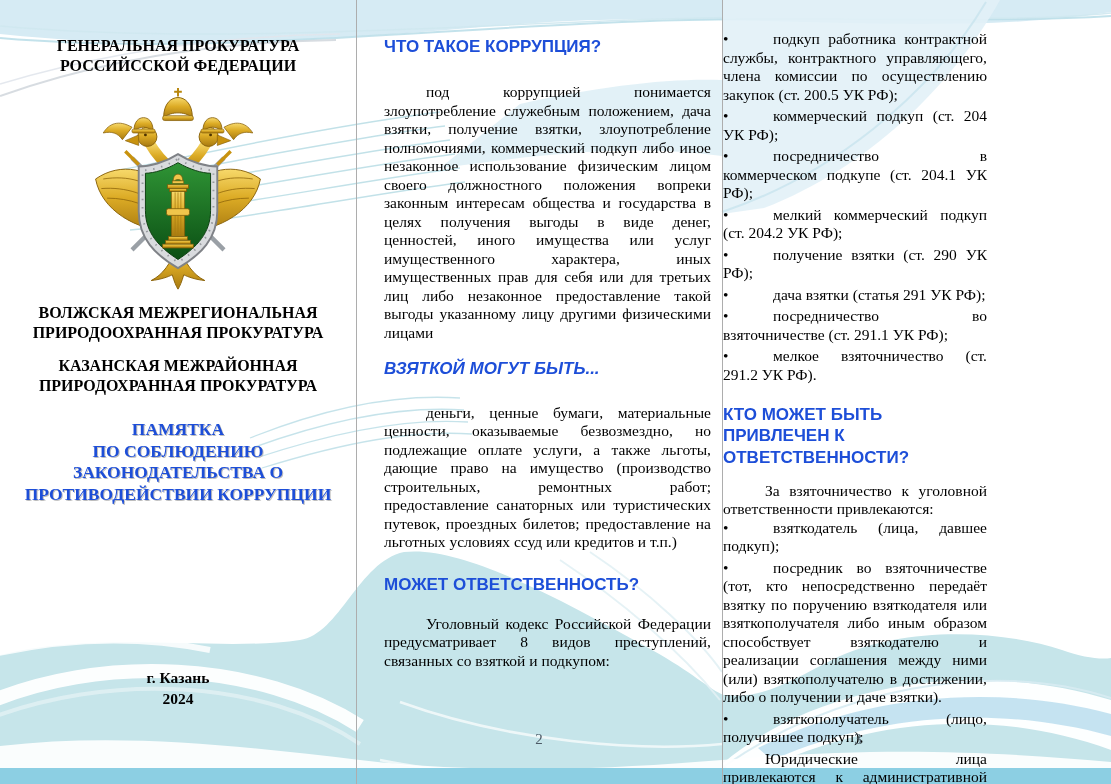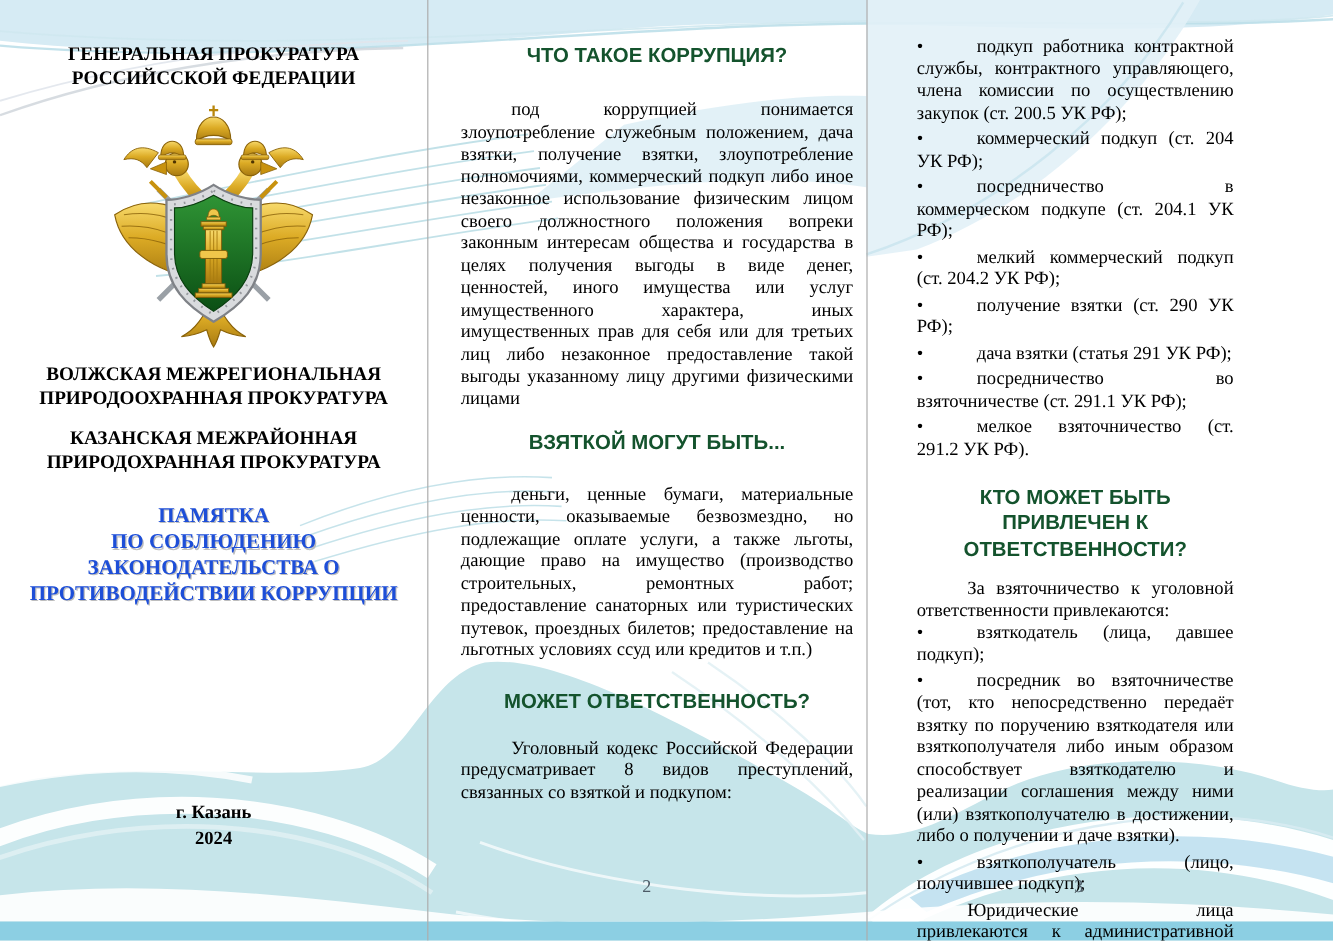--- a/index.html
+++ b/index.html
@@ -8,42 +8,42 @@
     overflow:hidden;font-family:"Liberation Serif","DejaVu Serif",serif;color:#000;
     margin:0 auto;
   }
   .bg{position:absolute;left:0;top:0;width:100%;height:100%;z-index:0;}
   .fold{position:absolute;top:0;bottom:0;width:1px;background:#adadad;z-index:1;}
   .fold-1{left:356px;} .fold-2{left:722px;}
 
   .col{position:absolute;top:0;height:100%;z-index:2;box-sizing:border-box;}
   .col-cover{left:0;width:356px;padding:36px 24px 0;text-align:center;}
   .col-p2{left:356px;width:366px;padding:36px 11px 0 28px;}
-  .col-p3{left:734px;width:330px;padding:30px 36px 0 30px;}
+  .col-p3{left:693px;width:330px;padding:30px 36px 0 30px;}
 
   .pre{white-space:pre-line;}
   .cover-header{font-size:16px;font-weight:bold;line-height:1.22;margin:0;}
   .emblem-wrap{width:192px;height:206px;margin:12px auto 2px;}
   .org{font-size:16px;font-weight:bold;line-height:1.22;margin:14px 0 0;}
   .org-first{margin-top:10px;}
   .cover-title{
     font-size:17.5px;font-weight:bold;line-height:1.24;color:#1d4ed8;
     text-shadow:1px 1px 0 #bdbdbd;margin:24px 0 0;
   }
   .place-block{position:absolute;bottom:74px;left:0;right:0;text-align:center;
     font-weight:bold;font-size:15.5px;line-height:1.35;}
 
   .h-red{
     font-family:"Liberation Sans","DejaVu Sans",sans-serif;
-    color:#14532d;font-weight:bold;font-size:17px;line-height:1.25;
-    text-align:center;margin:0 0 0;
+    color:#1d4ed8;font-weight:bold;font-size:17px;line-height:1.25;
+    margin:0 0 0;
   }
   .h-gap{margin-bottom:26px;}
   .body-p{font-size:15.5px;line-height:18.5px;text-align:justify;text-indent:42px;margin:0;}
-  .sec2-h{margin-top:16px;margin-bottom:24px;}
+  .sec2-h{margin-top:16px;margin-bottom:24px;font-style:italic;}
   .sec3-h{margin-top:22px;margin-bottom:20px;}
 
   .li{font-size:15.5px;line-height:18.5px;text-align:justify;margin:0 0 3px;}
   .li .b{display:inline-block;width:50px;}
   .p3-heading{margin-top:20px;margin-bottom:0;}
   .p3-intro{margin-top:14px;}
   .p3-outro{margin-top:2px;}
 
   .pagenum{position:absolute;bottom:36px;left:0;right:0;text-align:center;
     font-size:15px;color:#4c5a66;}

